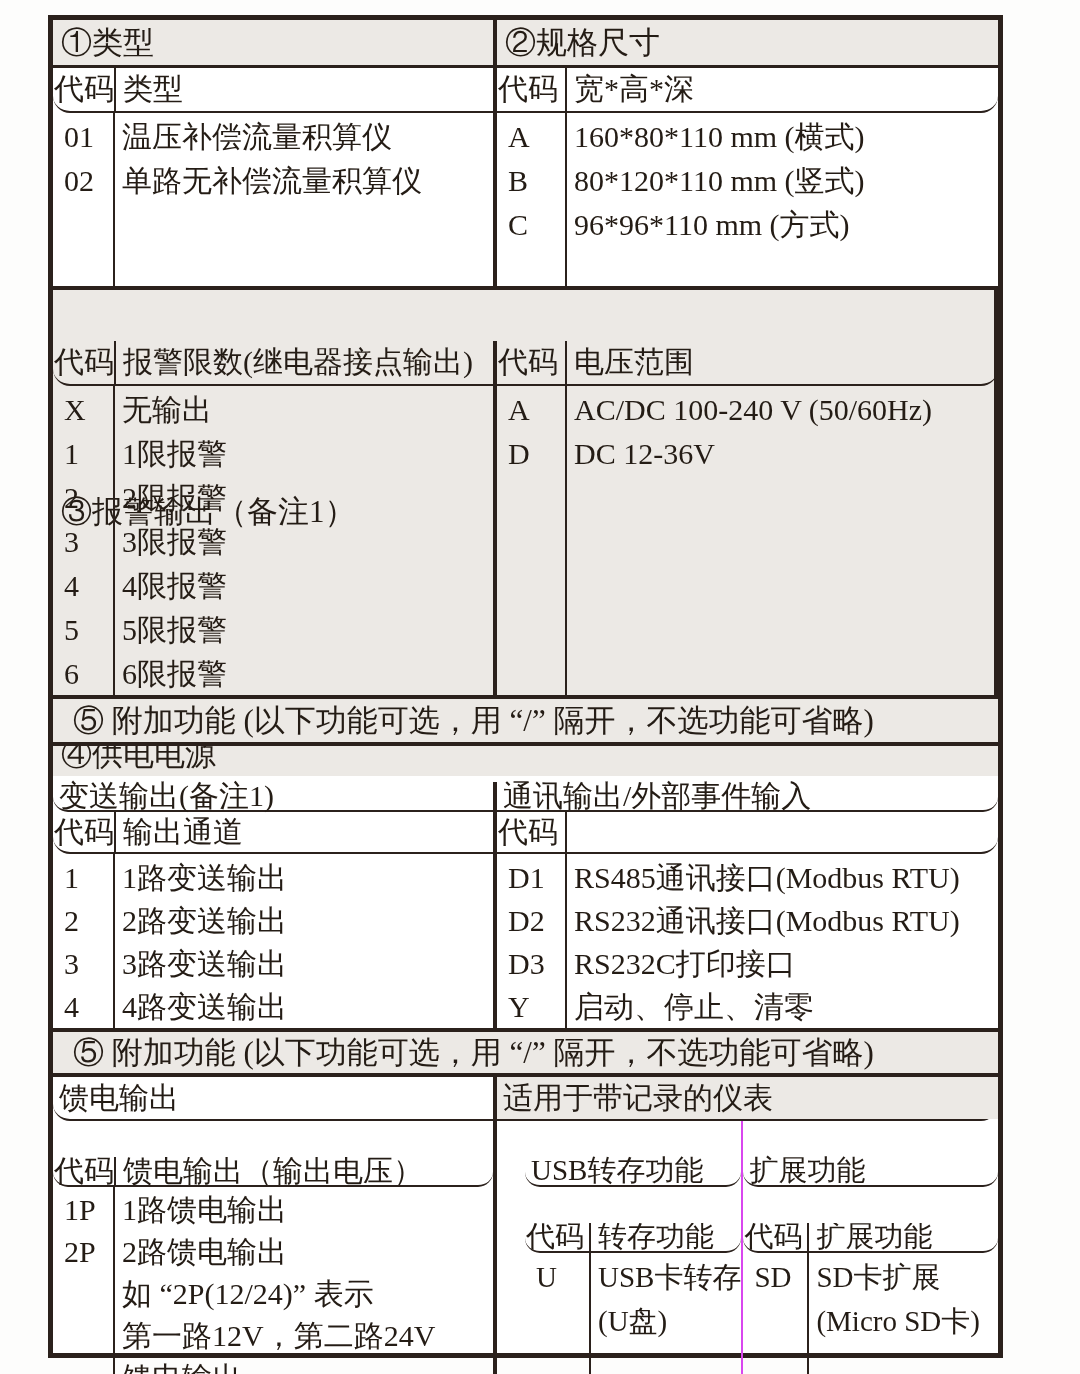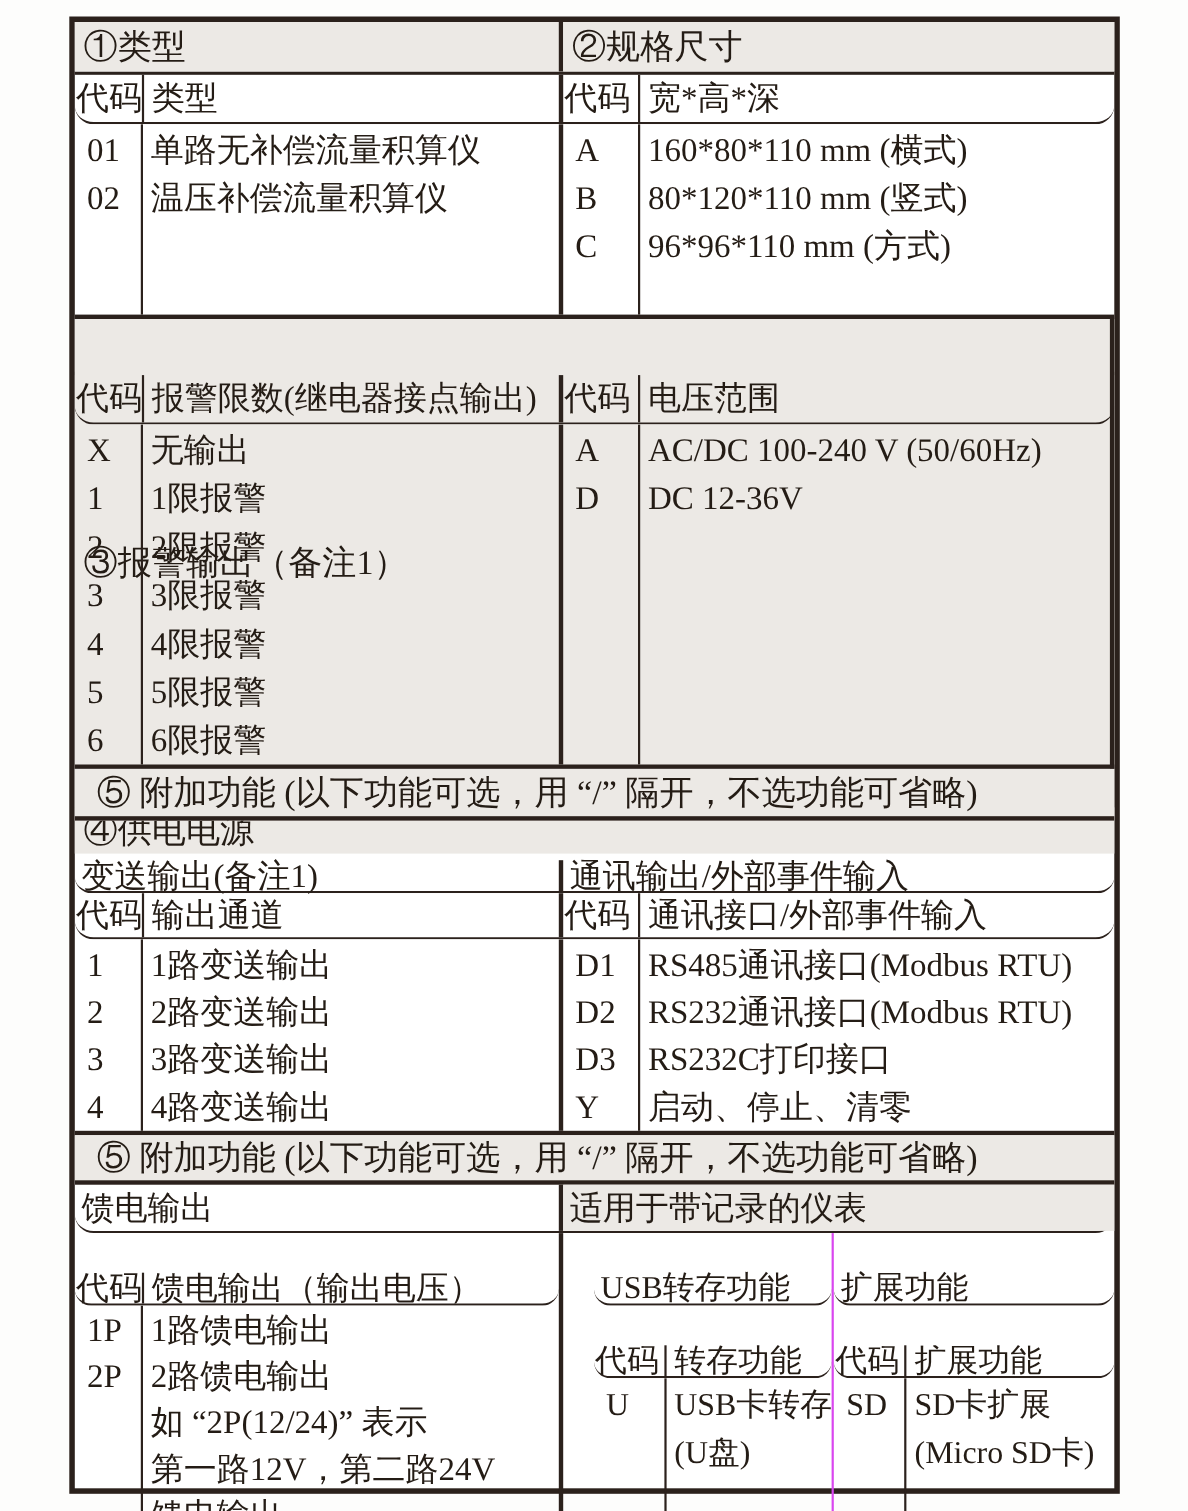--- a/index.html
+++ b/index.html
@@ -5,21 +5,21 @@
   * { box-sizing: border-box; margin: 0; padding: 0; }
   html, body { width: 1080px; height: 1374px; }
   body {
     background: #fdfdfc;
     font-family: "Liberation Serif", "DejaVu Serif", serif;
     color: #241c15;
   }
   .page { position: relative; width: 1080px; height: 1374px; overflow: hidden; }
 
   .tbl {
-    position: absolute; left: 63px; top: 15px;
+    position: absolute; left: 48px; top: 15px;
     width: 955px; height: 1343px;
     border: 5px solid #2b211c;
     background: #ffffff;
     display: flex; flex-direction: column;
   }
 
   .band { display: flex; width: 100%; flex: 0 0 auto; }
   .bb2 { border-bottom: 2px solid #2b211c; border-radius: 17px; }
   .bb3 { border-bottom: 3px solid #2b211c; }
   .bb4 { border-bottom: 4px solid #2b211c; }
@@ -90,22 +90,22 @@
       </div>
     </div>
 
     <div class="band bb4 h177">
       <div class="half-l">
         <div class="code-col lines">
           <div class="ln">01</div>
           <div class="ln">02</div>
         </div>
         <div class="label-col lines">
+          <div class="ln">温压补偿流量积算仪</div>
           <div class="ln">单路无补偿流量积算仪</div>
-          <div class="ln">温压补偿流量积算仪</div>
         </div>
       </div>
       <div class="half-r">
         <div class="code-col w70 lines">
           <div class="ln">A</div>
           <div class="ln">B</div>
           <div class="ln">C</div>
         </div>
         <div class="label-col lines">
           <div class="ln">160*80*110 mm (横式)</div>
@@ -181,21 +181,20 @@
       </div>
     </div>
 
     <div class="band bb2 h42">
       <div class="half-l">
         <div class="code-col hdr">代码</div>
         <div class="label-col hdr">输出通道</div>
       </div>
       <div class="half-r">
         <div class="code-col w70 hdr">代码</div>
-        <div class="label-col hdr">通讯接口/外部事件输入</div>
       </div>
     </div>
 
     <div class="band bb4 h178 ln-43">
       <div class="half-l">
         <div class="code-col lines">
           <div class="ln">1</div>
           <div class="ln">2</div>
           <div class="ln">3</div>
           <div class="ln">4</div>

